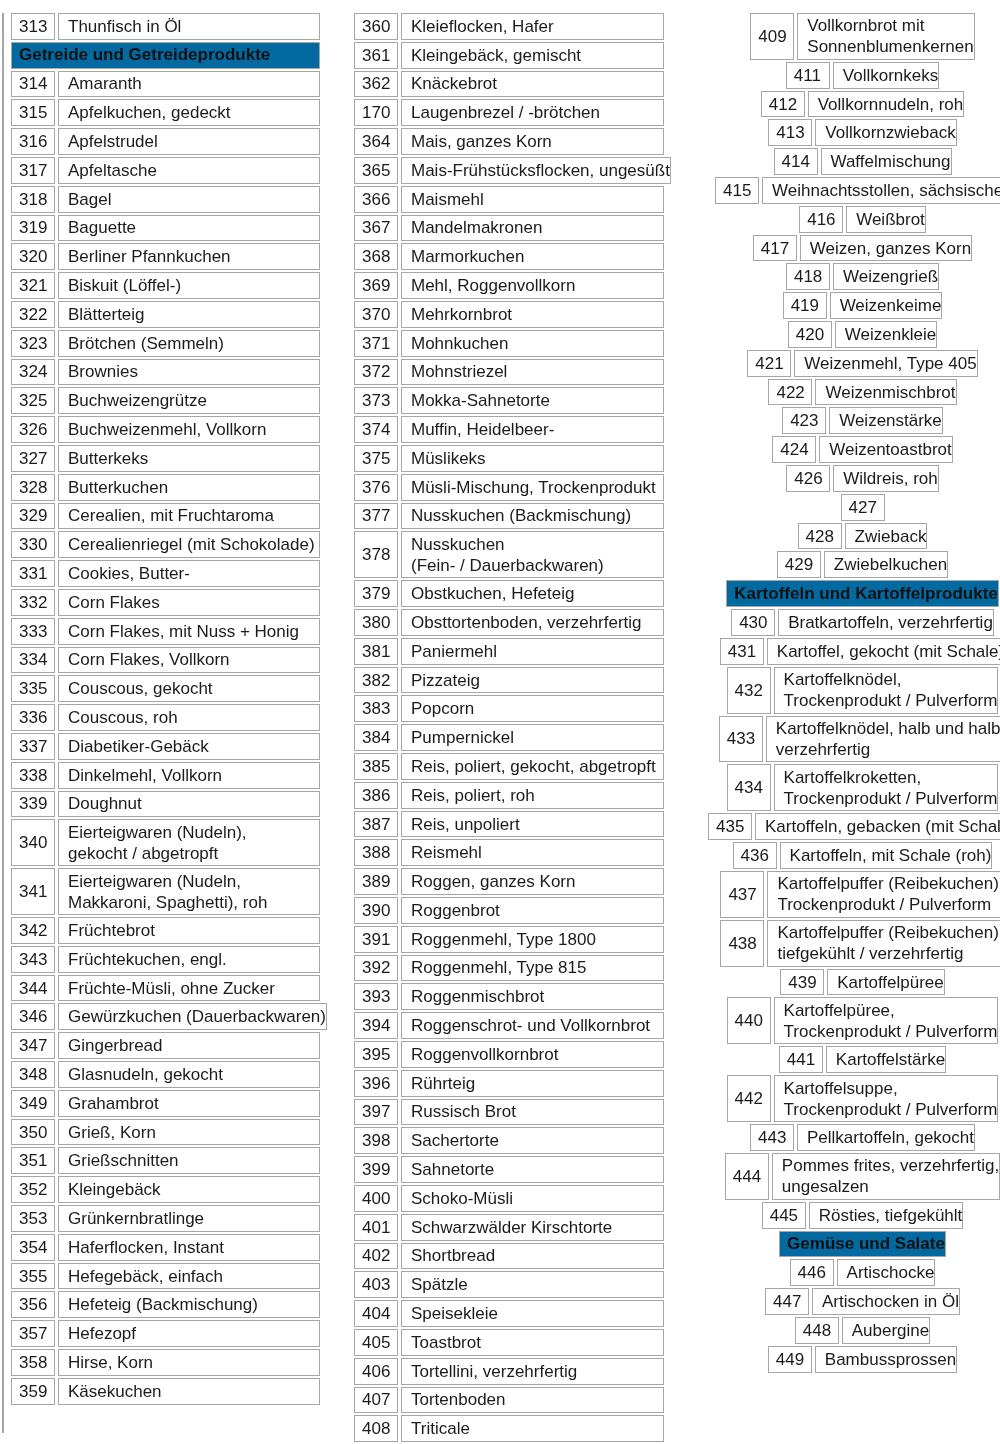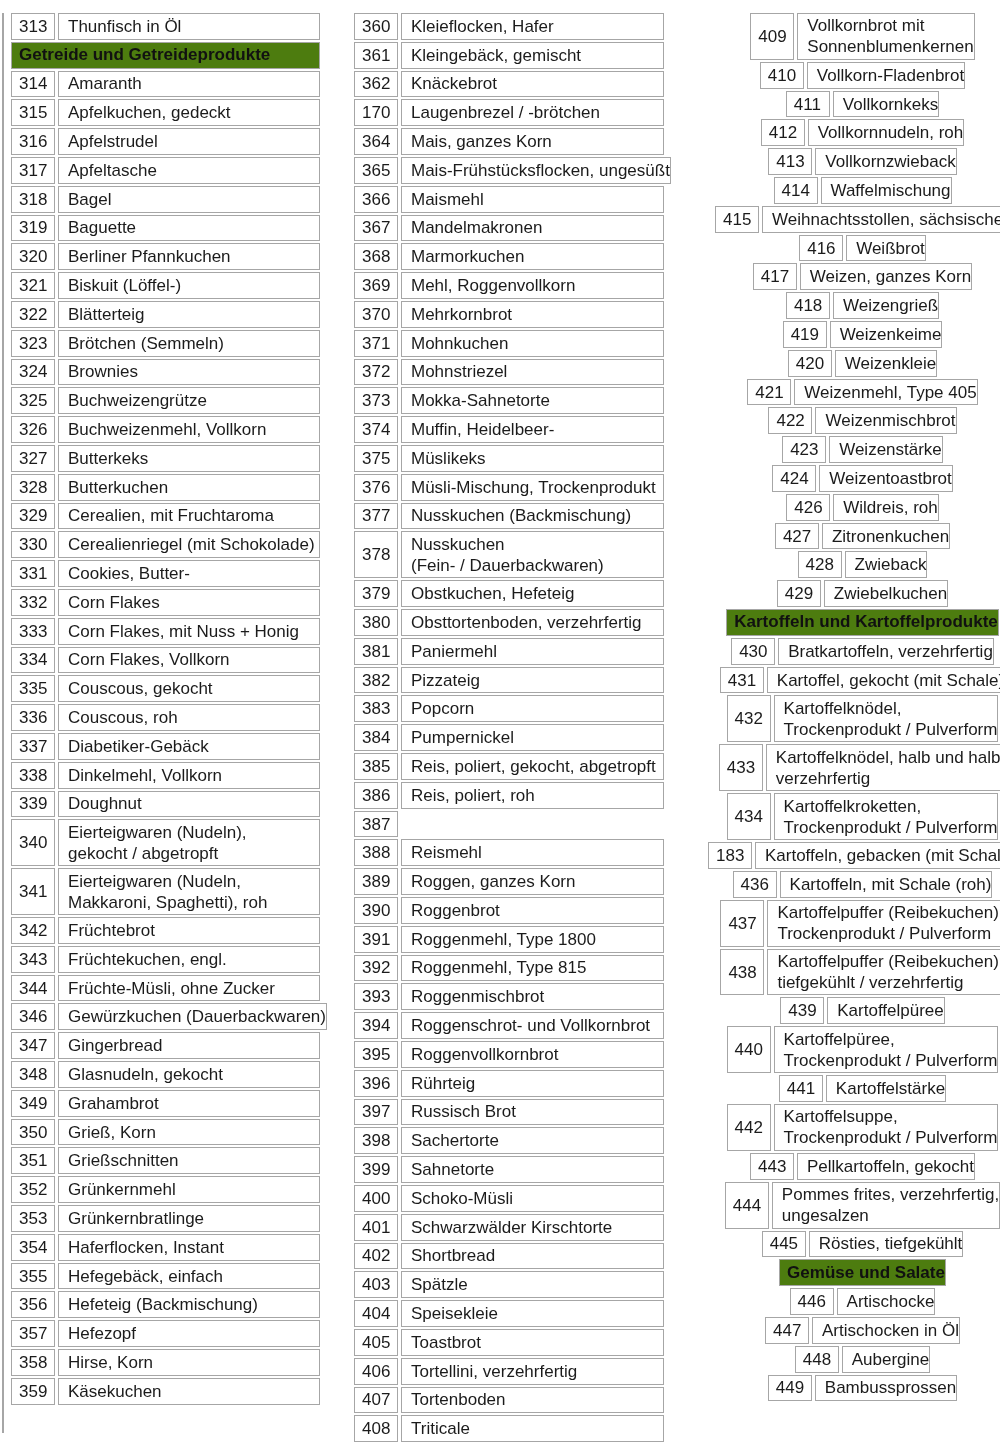--- a/index.html
+++ b/index.html
@@ -61,21 +61,21 @@
     flex: 1;
     padding-left: 9px;
     white-space: pre;
     overflow: visible;
   }
   .section-row {
     height: 26.8px;
     flex: none;
     box-sizing: border-box;
     border: 1.5px solid #a6a6a6;
-    background: #4d7c0f;
+    background: #0369a1;
     display: flex;
     align-items: center;
     padding-left: 7px;
     font-size: 17px;
     font-weight: bold;
     color: #111111;
     white-space: pre;
   }
 </style>
 </head>
@@ -236,21 +236,21 @@
     <div class="row">
     <div class="cell num">350</div>
     <div class="cell label">Grieß, Korn</div>
   </div>
     <div class="row">
     <div class="cell num">351</div>
     <div class="cell label">Grießschnitten</div>
   </div>
     <div class="row">
     <div class="cell num">352</div>
-    <div class="cell label">Grünkernmehl</div>
+    <div class="cell label">Kleingebäck</div>
   </div>
     <div class="row">
     <div class="cell num">353</div>
     <div class="cell label">Grünkernbratlinge</div>
   </div>
     <div class="row">
     <div class="cell num">354</div>
     <div class="cell label">Haferflocken, Instant</div>
   </div>
     <div class="row">
@@ -379,20 +379,21 @@
     <div class="row">
     <div class="cell num">385</div>
     <div class="cell label">Reis, poliert, gekocht, abgetropft</div>
   </div>
     <div class="row">
     <div class="cell num">386</div>
     <div class="cell label">Reis, poliert, roh</div>
   </div>
     <div class="row">
     <div class="cell num">387</div>
+    <div class="cell label">Reis, unpoliert</div>
   </div>
     <div class="row">
     <div class="cell num">388</div>
     <div class="cell label">Reismehl</div>
   </div>
     <div class="row">
     <div class="cell num">389</div>
     <div class="cell label">Roggen, ganzes Korn</div>
   </div>
     <div class="row">
@@ -472,24 +473,20 @@
     <div class="cell label">Triticale</div>
   </div>
   </div>
 <div class="col col-3">
     <div class="row double">
     <div class="cell num">409</div>
     <div class="cell label">Vollkornbrot mit
 Sonnenblumenkernen</div>
   </div>
     <div class="row">
-    <div class="cell num">410</div>
-    <div class="cell label">Vollkorn-Fladenbrot</div>
-  </div>
-    <div class="row">
     <div class="cell num">411</div>
     <div class="cell label">Vollkornkeks</div>
   </div>
     <div class="row">
     <div class="cell num">412</div>
     <div class="cell label">Vollkornnudeln, roh</div>
   </div>
     <div class="row">
     <div class="cell num">413</div>
     <div class="cell label">Vollkornzwieback</div>
@@ -537,21 +534,20 @@
     <div class="row">
     <div class="cell num">424</div>
     <div class="cell label">Weizentoastbrot</div>
   </div>
     <div class="row">
     <div class="cell num">426</div>
     <div class="cell label">Wildreis, roh</div>
   </div>
     <div class="row">
     <div class="cell num">427</div>
-    <div class="cell label">Zitronenkuchen</div>
   </div>
     <div class="row">
     <div class="cell num">428</div>
     <div class="cell label">Zwieback</div>
   </div>
     <div class="row">
     <div class="cell num">429</div>
     <div class="cell label">Zwiebelkuchen</div>
   </div>
     <div class="section-row">
@@ -574,21 +570,21 @@
     <div class="cell num">433</div>
     <div class="cell label">Kartoffelknödel, halb und halb,
 verzehrfertig</div>
   </div>
     <div class="row double">
     <div class="cell num">434</div>
     <div class="cell label">Kartoffelkroketten,
 Trockenprodukt / Pulverform</div>
   </div>
     <div class="row">
-    <div class="cell num">183</div>
+    <div class="cell num">435</div>
     <div class="cell label">Kartoffeln, gebacken (mit Schale)</div>
   </div>
     <div class="row">
     <div class="cell num">436</div>
     <div class="cell label">Kartoffeln, mit Schale (roh)</div>
   </div>
     <div class="row double">
     <div class="cell num">437</div>
     <div class="cell label">Kartoffelpuffer (Reibekuchen),
 Trockenprodukt / Pulverform</div>

